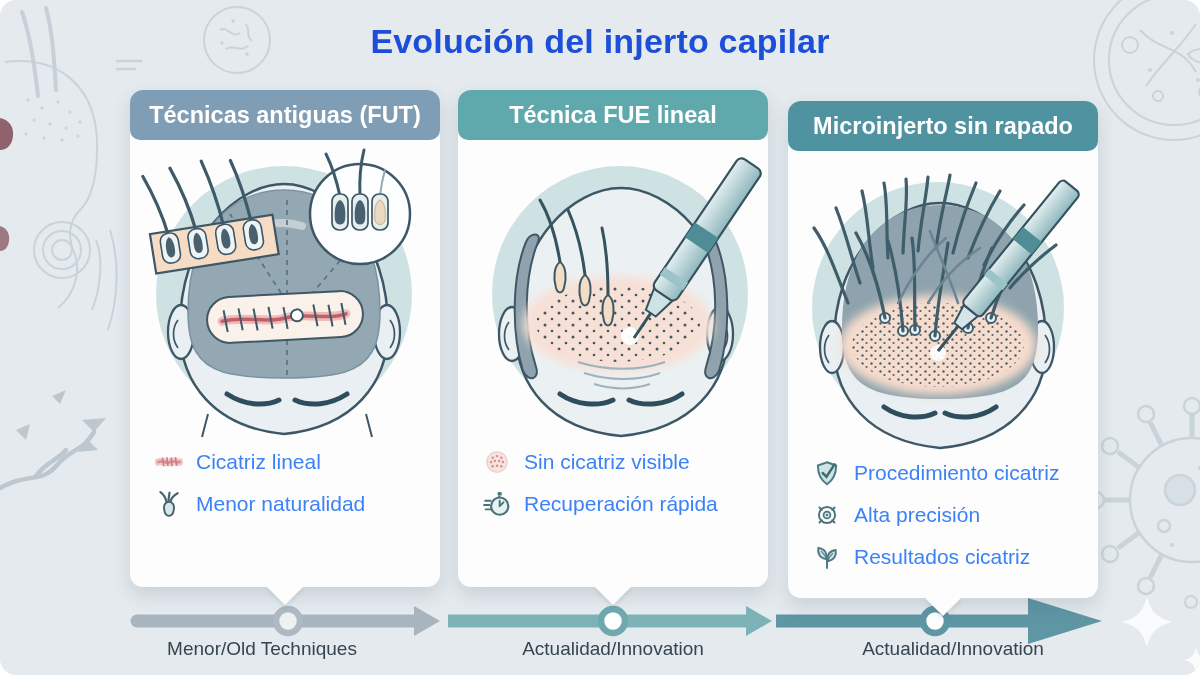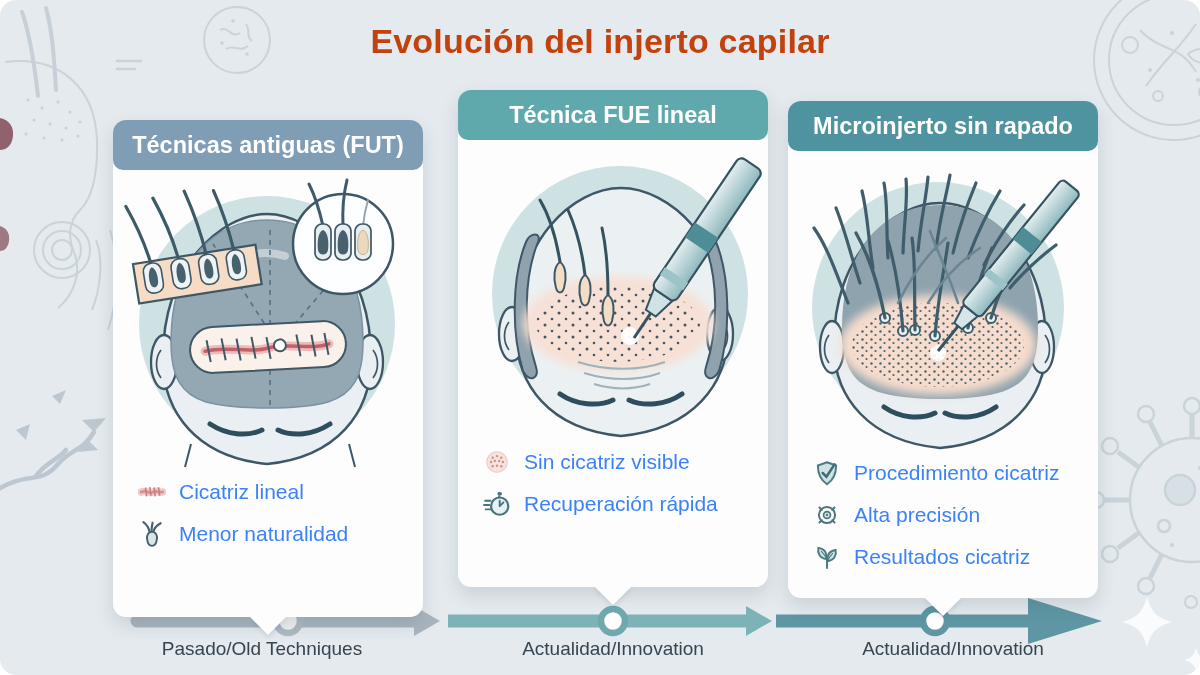--- a/index.html
+++ b/index.html
@@ -1,25 +1,25 @@
 <!DOCTYPE html>
 <html><head>
 <meta charset="utf-8">
 <style>
   html,body{margin:0;padding:0;background:#ffffff;font-family:"Liberation Sans", sans-serif;}
   #page{position:relative;width:1200px;height:675px;background:#e4eaee;border-radius:16px;overflow:hidden;}
   .decor{position:absolute;left:0;top:0;z-index:0;pointer-events:none;}
   #title{position:absolute;top:22px;left:0;width:100%;text-align:center;
-         font-size:34px;font-weight:bold;color:#c2410c;letter-spacing:.2px;z-index:3;}
+         font-size:34px;font-weight:bold;color:#1d4ed8;letter-spacing:.2px;z-index:3;}
   .card{position:absolute;top:90px;width:310px;height:497px;background:#fdfdfe;border-radius:13px;
         box-shadow:0 8px 18px rgba(60,80,100,.16);z-index:2;}
   .card .pointer{position:absolute;bottom:-18px;left:50%;transform:translateX(-50%);
         width:0;height:0;border-left:19px solid transparent;border-right:19px solid transparent;
         border-top:19px solid #fdfdfe;filter:drop-shadow(0 3px 2px rgba(60,80,100,.12));}
-  #card-fut{left:113px;margin-top:30px;} #card-fue{left:458px;} #card-micro{left:788px;margin-top:11px;}
+  #card-fut{left:130px;} #card-fue{left:458px;} #card-micro{left:788px;margin-top:11px;}
   .card-header{position:absolute;top:0;left:0;right:0;height:50px;border-radius:13px 13px 10px 10px;
         display:flex;align-items:center;justify-content:center;color:#fff;font-weight:bold;font-size:23.5px;}
   .hdr-fut{background:#7f9db4;} .hdr-fue{background:#5fa9ad;} .hdr-micro{background:#4f93a0;}
   .illus{position:absolute;top:52px;left:0;}
   .bullets{position:absolute;top:355px;left:25px;right:8px;}
   .b-row{display:flex;align-items:center;gap:13px;margin-bottom:9px;min-height:33px;}
   .b-ico{width:28px;height:28px;flex:0 0 28px;}
   .b-label{font-size:21px;line-height:1.12;color:#3b82f6;}
   #timeline-svg{position:absolute;left:0;top:596px;z-index:1;}
   .tl-label{position:absolute;top:638px;transform:translateX(-50%);font-size:19px;color:#36454f;z-index:1;white-space:nowrap;}
@@ -449,17 +449,17 @@
       <polygon points="414,606 440,621 414,636" fill="#a9b5be"></polygon>
       <line x1="448" y1="621" x2="746" y2="621" stroke="#7db3b7" stroke-width="13"></line>
       <polygon points="746,606 772,621 746,636" fill="#7db3b7"></polygon>
       <line x1="776" y1="621" x2="1028" y2="621" stroke="#5e96a4" stroke-width="13"></line>
       <polygon points="1028,598 1102,621 1028,644" fill="#5e96a4"></polygon>
       <circle cx="288" cy="621" r="12" fill="#eef1f2" stroke="#aeb9c1" stroke-width="6.5"></circle>
       <circle cx="613" cy="621" r="12" fill="#ffffff" stroke="#6fa9ae" stroke-width="6.5"></circle>
       <circle cx="935" cy="621" r="12" fill="#ffffff" stroke="#5e96a4" stroke-width="6.5"></circle>
     </g>
   </svg>
-  <div class="tl-label" style="left:262px;">Pasado/Old Techniques</div>
+  <div class="tl-label" style="left:262px;">Menor/Old Techniques</div>
   <div class="tl-label" style="left:613px;">Actualidad/Innovation</div>
   <div class="tl-label" style="left:953px;">Actualidad/Innovation</div>
 
 </div>
 
 </body></html>

